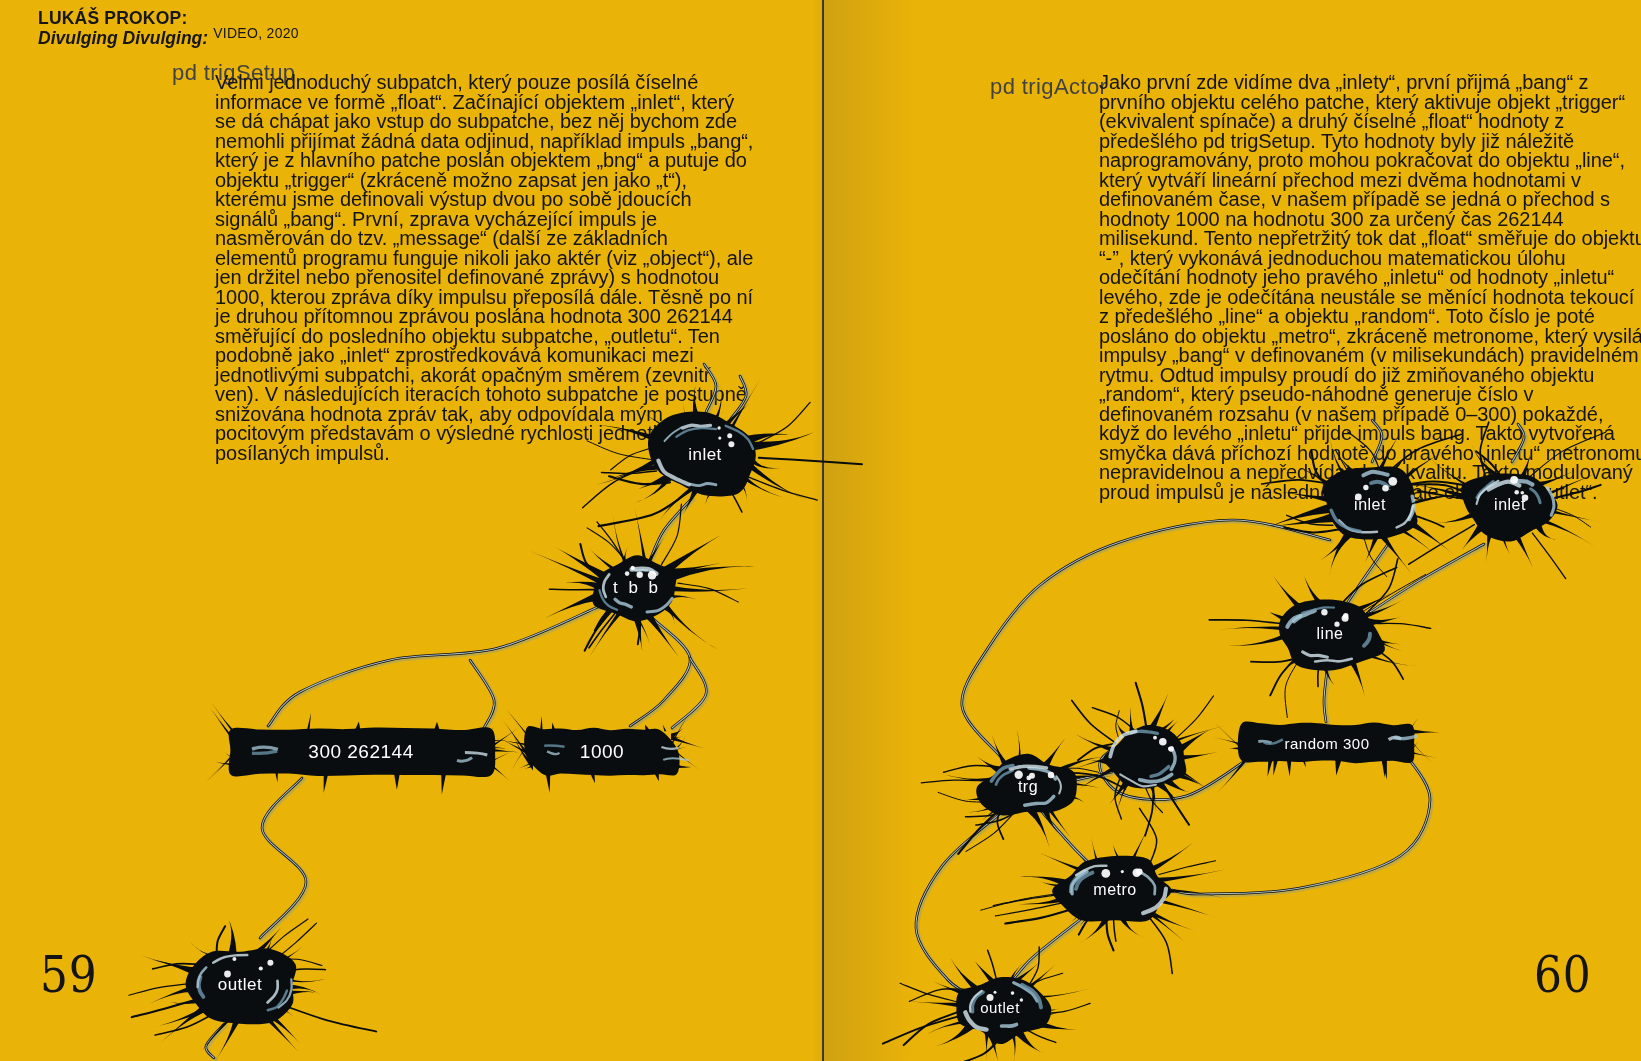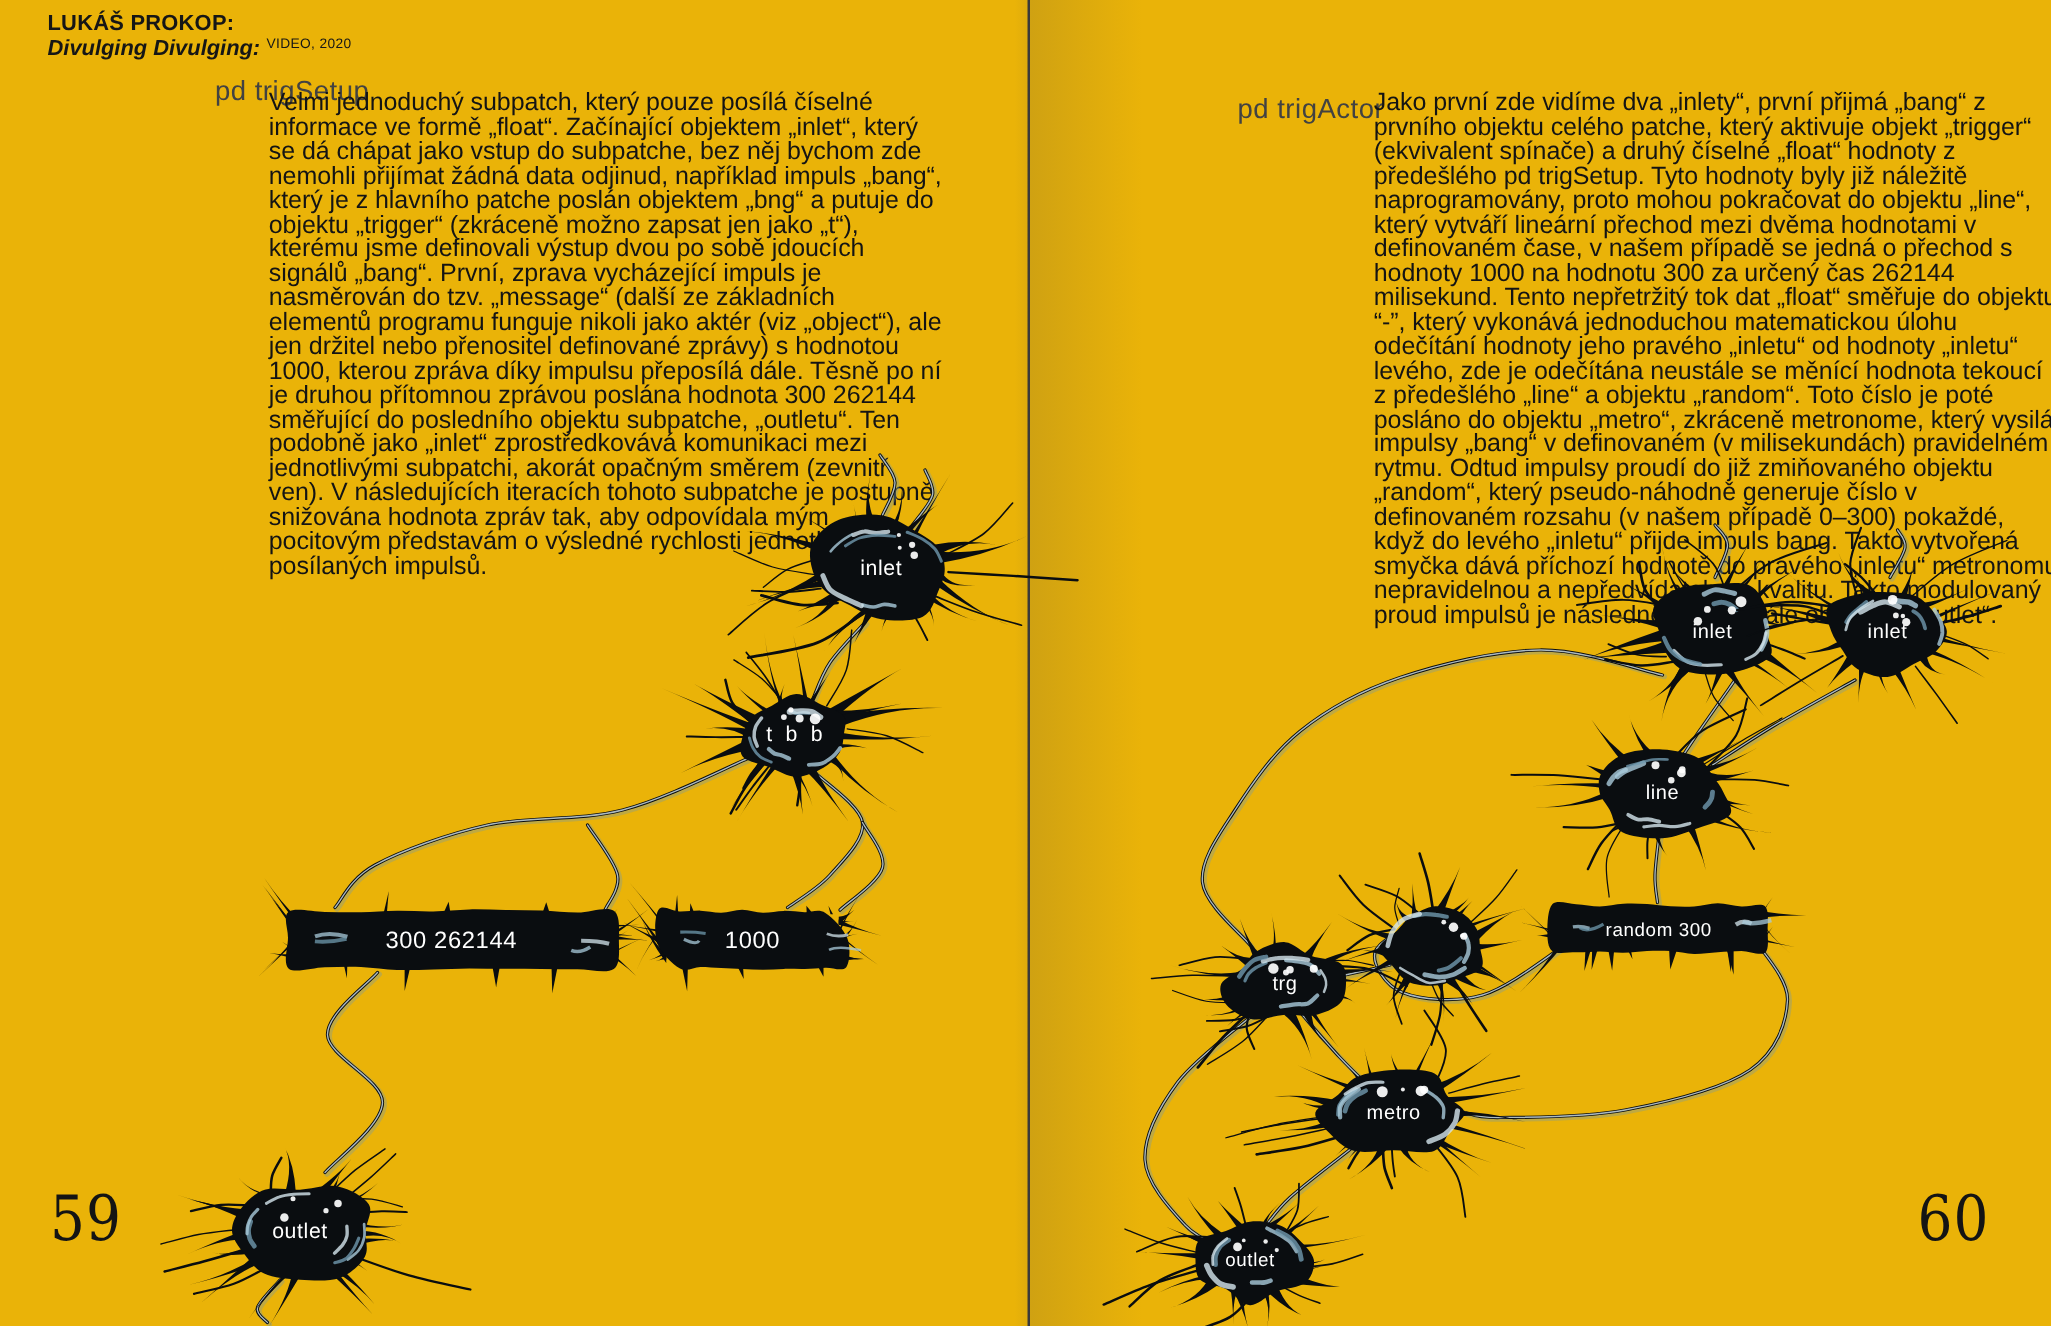--- a/index.html
+++ b/index.html
@@ -1,21 +1,21 @@
 <!DOCTYPE html>
 <html><head>
 <meta charset="utf-8">
 <style>
   html,body{margin:0;padding:0;background:#ffffff;}
   .spread{position:relative;width:1641px;height:1061px;background:#eab308;overflow:hidden;
           font-family:"Liberation Sans",sans-serif;color:#161616;}
   .colophon{position:absolute;left:38px;top:8px;line-height:1.15;}
   .author{font-size:17.5px;font-weight:700;letter-spacing:.2px;}
   .worktitle{font-size:17.5px;font-weight:700;font-style:italic;}
-  .wmeta{font-style:normal;font-weight:400;font-size:11px;margin-left:5px;position:relative;top:-6px;letter-spacing:.3px;}
+  .wmeta{font-style:normal;font-weight:400;font-size:14px;margin-left:5px;position:relative;top:-6px;letter-spacing:.3px;}
   .sec-title{position:absolute;font-size:22px;color:#424242;font-weight:400;letter-spacing:.4px;margin:12px;}
   #t-left{left:160px;top:48px;}
   #t-right{left:978px;top:62px;}
   .bodytext{position:absolute;font-size:20px;line-height:19.5px;letter-spacing:-0.05px;margin:0;color:#141414;}
   #b-left{left:215px;top:73px;width:540px;}
   #b-right{left:1059px;top:73px;width:548px;margin-left:40px;}
   .pageno{position:absolute;font-family:"DejaVu Serif",serif;font-size:50px;font-weight:400;color:#141414;
           transform:scaleX(.88);transform-origin:left bottom;letter-spacing:1px;}
   #p-left{left:40px;top:946px;}
   #p-right{left:1534px;top:946px;}

